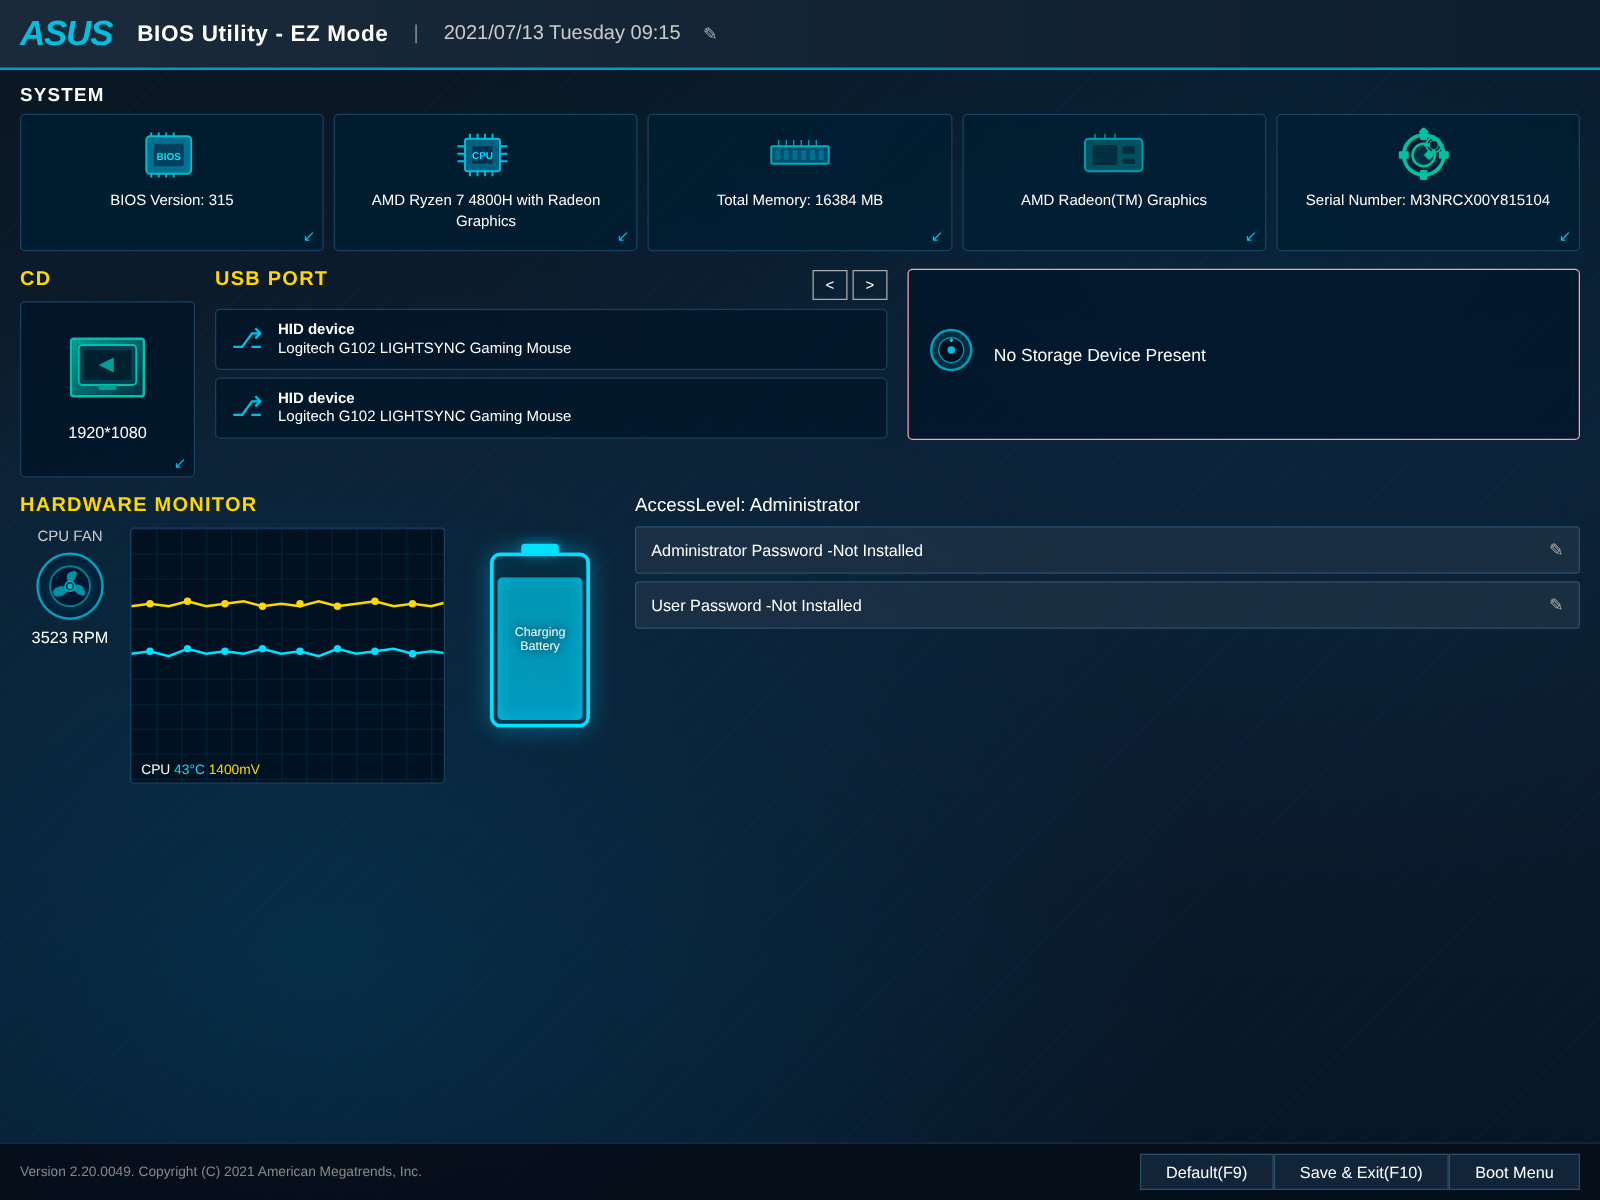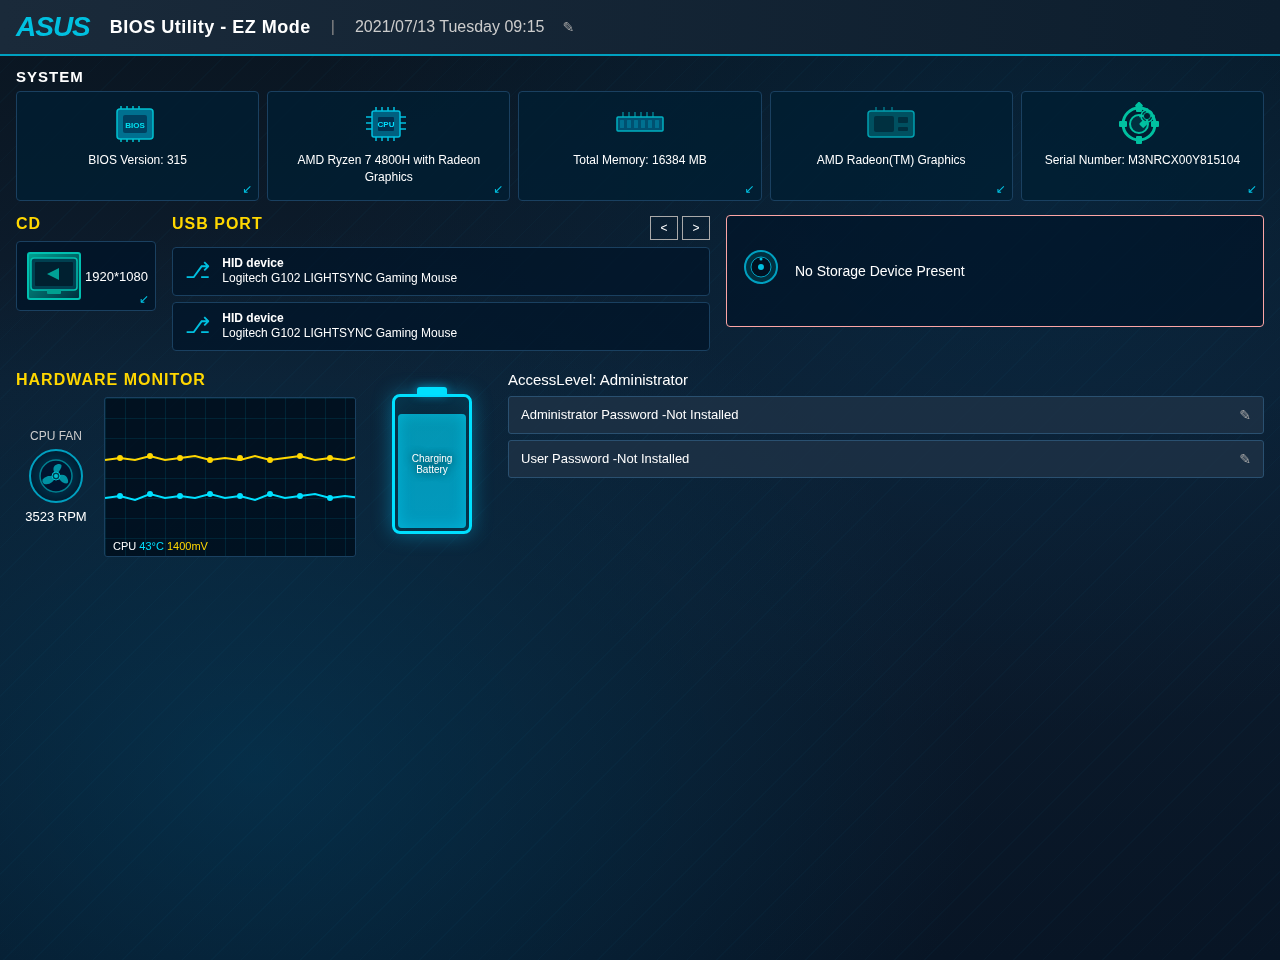--- a/index.html
+++ b/index.html
@@ -172,24 +172,25 @@
 
     
     .cd-section {
       width: 140px;
     }
 
     .display-card {
       background: rgba(0,20,40,0.8);
       border: 1px solid #1a4060;
       border-radius: 4px;
-      padding: 10px;
-      display: flex;
-      align-items: center;
-      gap: 4px;
+      padding: 28px;
+      display: flex;
+      flex-direction: column;
+      align-items: center;
+      gap: 20px;
       position: relative;
     }
 
     .display-card::after {
       content: '↙';
       position: absolute;
       bottom: 4px;
       right: 6px;
       color: #00c0e0;
       font-size: 12px;
@@ -297,21 +298,20 @@
     }
 
     
     .hw-monitor {
       width: 340px;
     }
 
     .hw-monitor-content {
       display: flex;
       gap: 8px;
-      align-items: center;
     }
 
     .fan-info {
       display: flex;
       flex-direction: column;
       align-items: center;
       gap: 6px;
       width: 80px;
     }
 
@@ -338,21 +338,21 @@
       color: #ffffff;
     }
 
     
     .chart-area {
       flex: 1;
       background: rgba(0,15,30,0.9);
       border: 1px solid #1a4060;
       border-radius: 3px;
       position: relative;
-      height: 160px;
+      height: 205px;
       overflow: hidden;
     }
 
     .chart-grid {
       position: absolute;
       inset: 0;
       background-image: 
         linear-gradient(rgba(0,150,180,0.15) 1px, transparent 1px),
         linear-gradient(90deg, rgba(0,150,180,0.15) 1px, transparent 1px);
       background-size: 20px 20px;
@@ -767,14 +767,22 @@
         </div>
         <div class="password-row">
           <span class="password-text">User Password -Not Installed</span>
           <span class="password-edit">✎</span>
         </div>
       </div>
 
     </div>
   </div>
 
+  <div class="footer">
+    <div class="footer-left">Version 2.20.0049. Copyright (C) 2021 American Megatrends, Inc.</div>
+    <div class="footer-buttons">
+      <button class="footer-btn">Default(F9)</button>
+      <button class="footer-btn">Save &amp; Exit(F10)</button>
+      <button class="footer-btn">Boot Menu</button>
+    </div>
+  </div>
 
 </div>
 
 </body></html>

